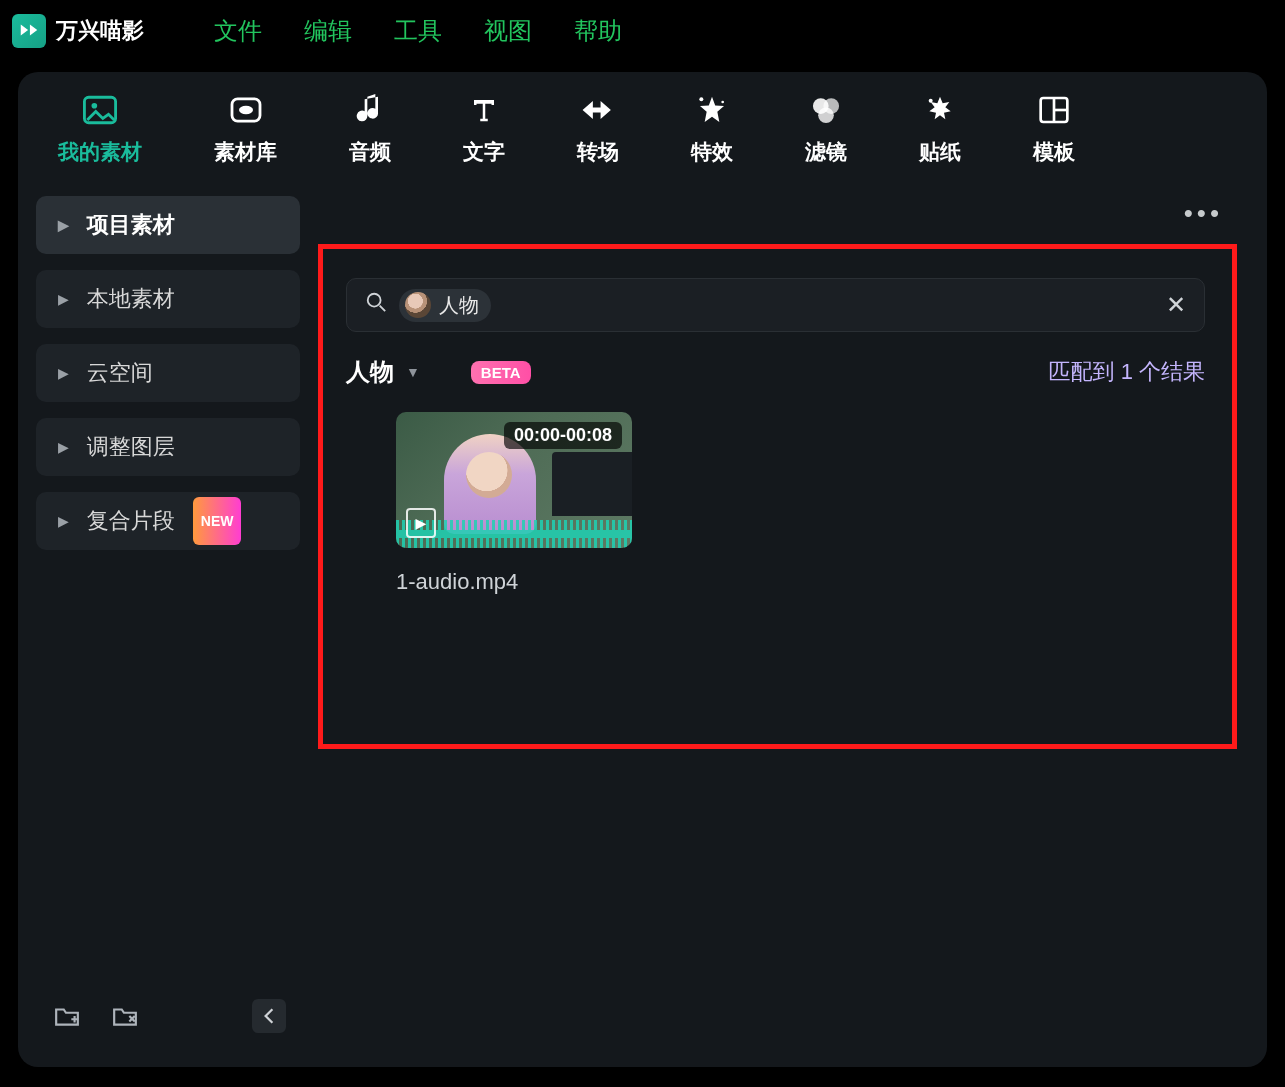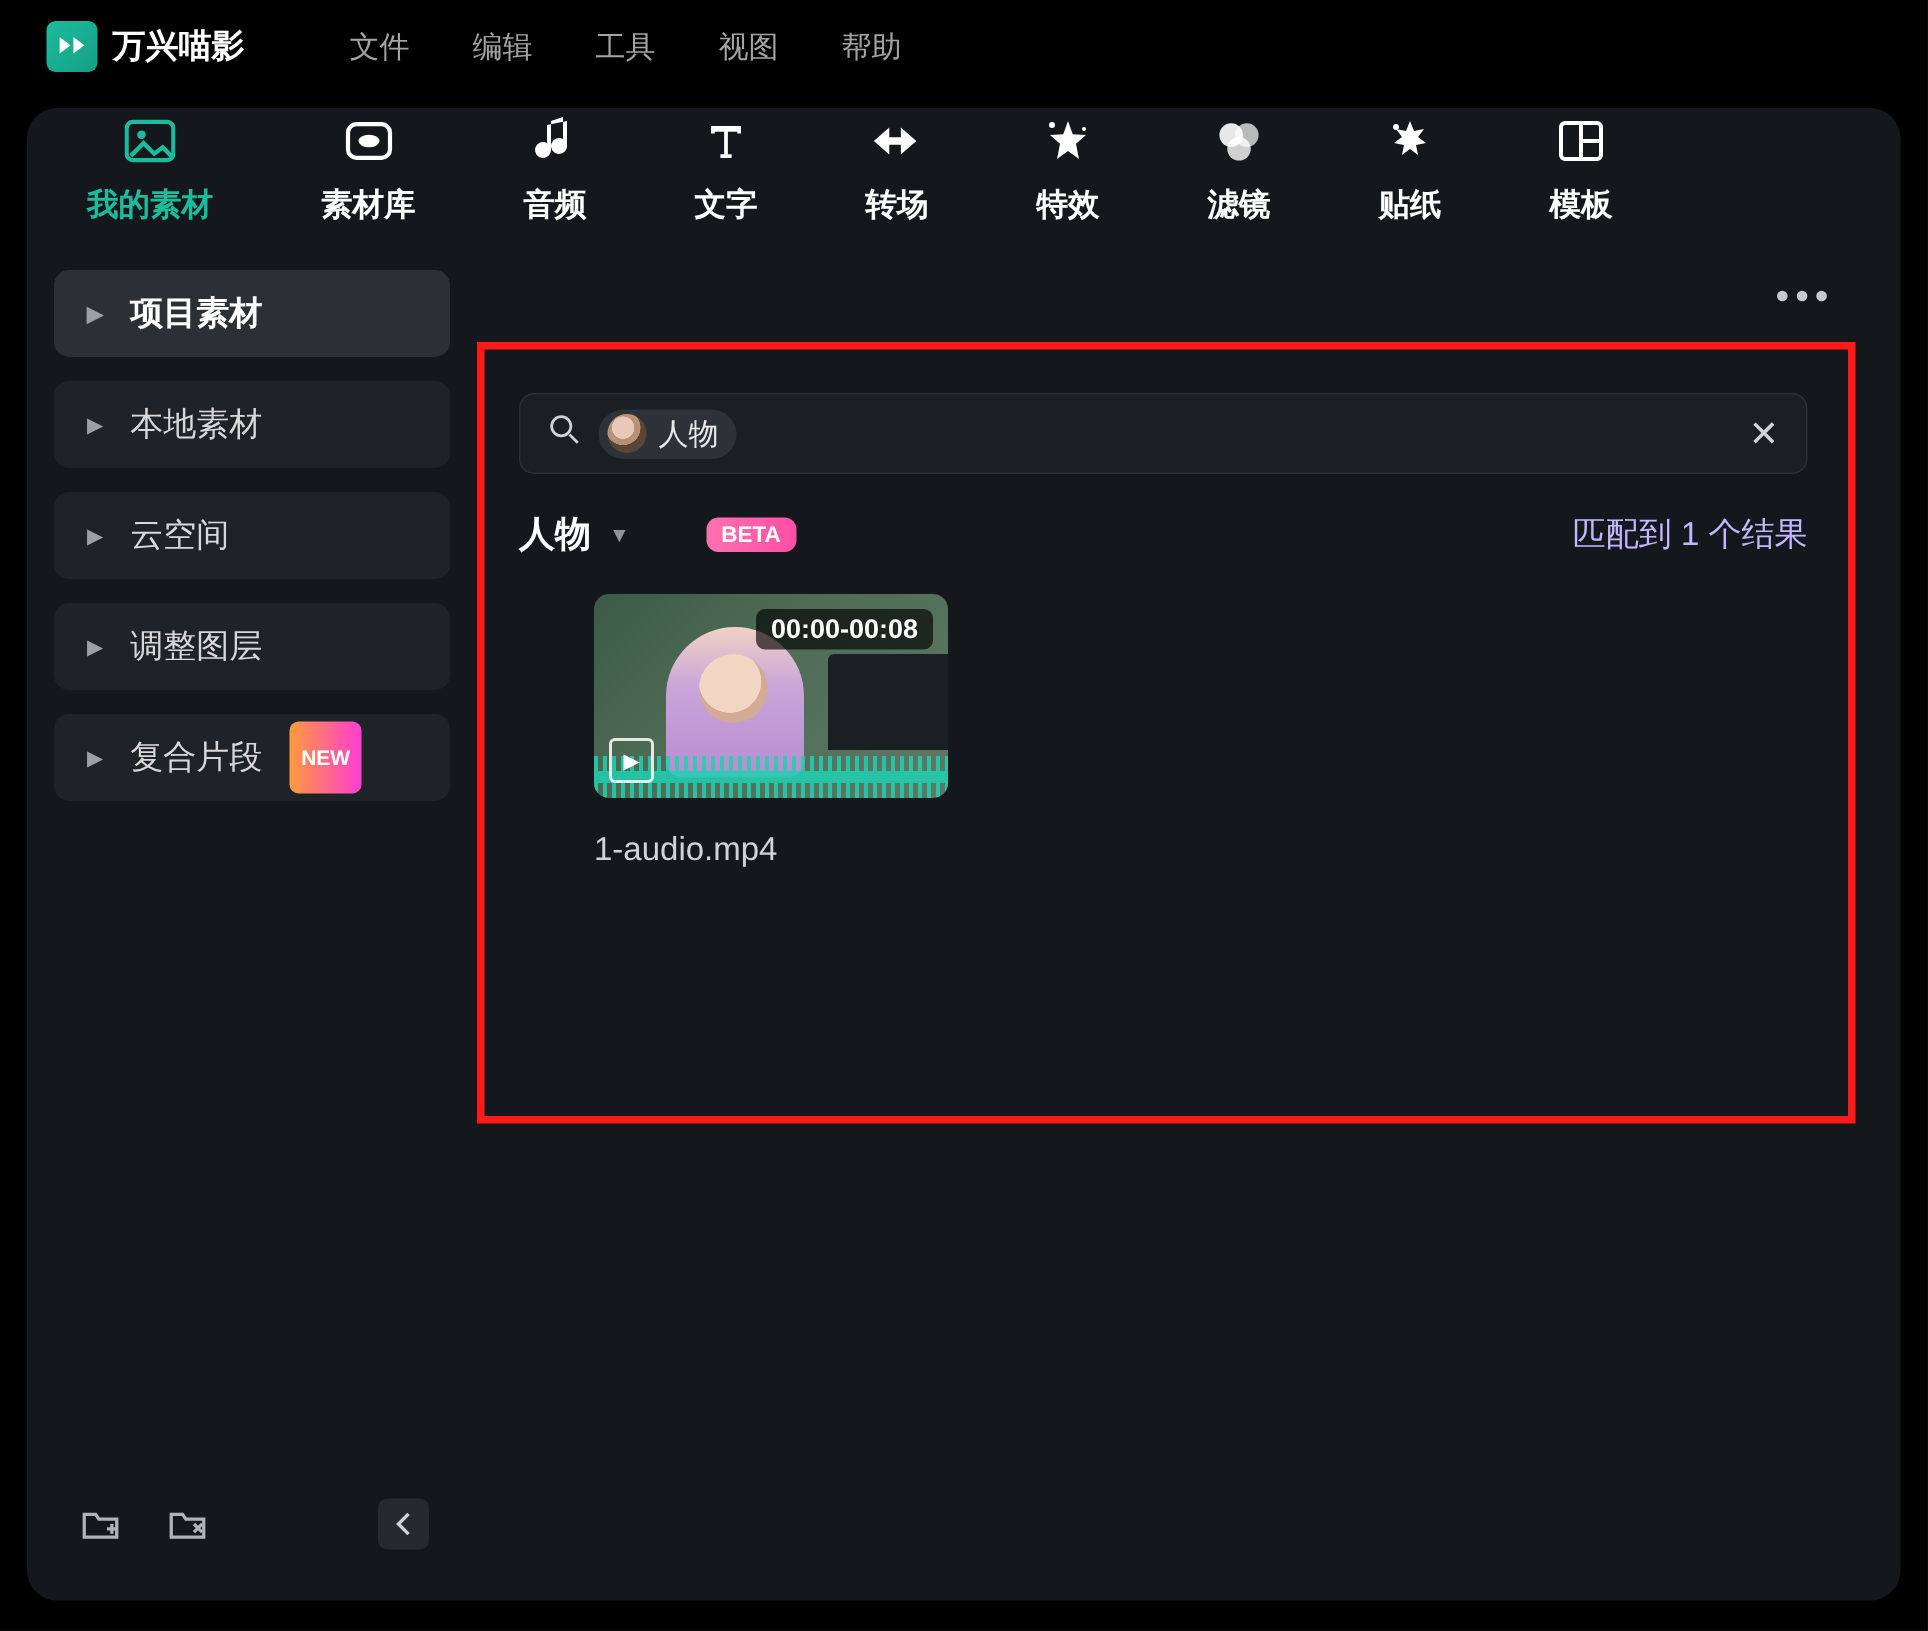--- a/index.html
+++ b/index.html
@@ -9,48 +9,48 @@
   font-family: "Microsoft YaHei", "PingFang SC", sans-serif;
   font-size: 18px;
   width: 1285px;
   height: 1087px;
   overflow: hidden;
 }
 .titlebar {
   display: flex;
   align-items: center;
   height: 62px;
-  padding: 0 31px;
+  padding: 0 12px;
   gap: 30px;
 }
 .logo {
   display: flex;
   align-items: center;
   gap: 10px;
 }
 .logo-icon {
   width: 34px; height: 34px;
   background: linear-gradient(135deg,#1abc9c 0%,#16a085 100%);
   border-radius: 6px;
   display: flex; align-items: center; justify-content: center;
 }
 .logo-text { font-size: 22px; font-weight: 700; color: #fff; }
 .menubar { display: flex; gap: 42px; margin-left: 40px; }
-.menubar span { font-size: 20px; color: #a3a3a3; cursor: pointer; }
+.menubar span { font-size: 24px; color: #22c55e; cursor: pointer; }
 .workspace {
   background: #14181c;
   border-radius: 20px;
   margin: 10px 18px 18px 18px;
   height: 995px;
   display: flex;
   flex-direction: column;
 }
 .toolbar {
   display: flex;
-  padding: 2px 40px 10px 40px;
+  padding: 18px 40px 10px 40px;
   gap: 72px;
 }
 .tool {
   display: flex;
   flex-direction: column;
   align-items: center;
   gap: 8px;
   cursor: pointer;
   color: #ffffff;
 }

